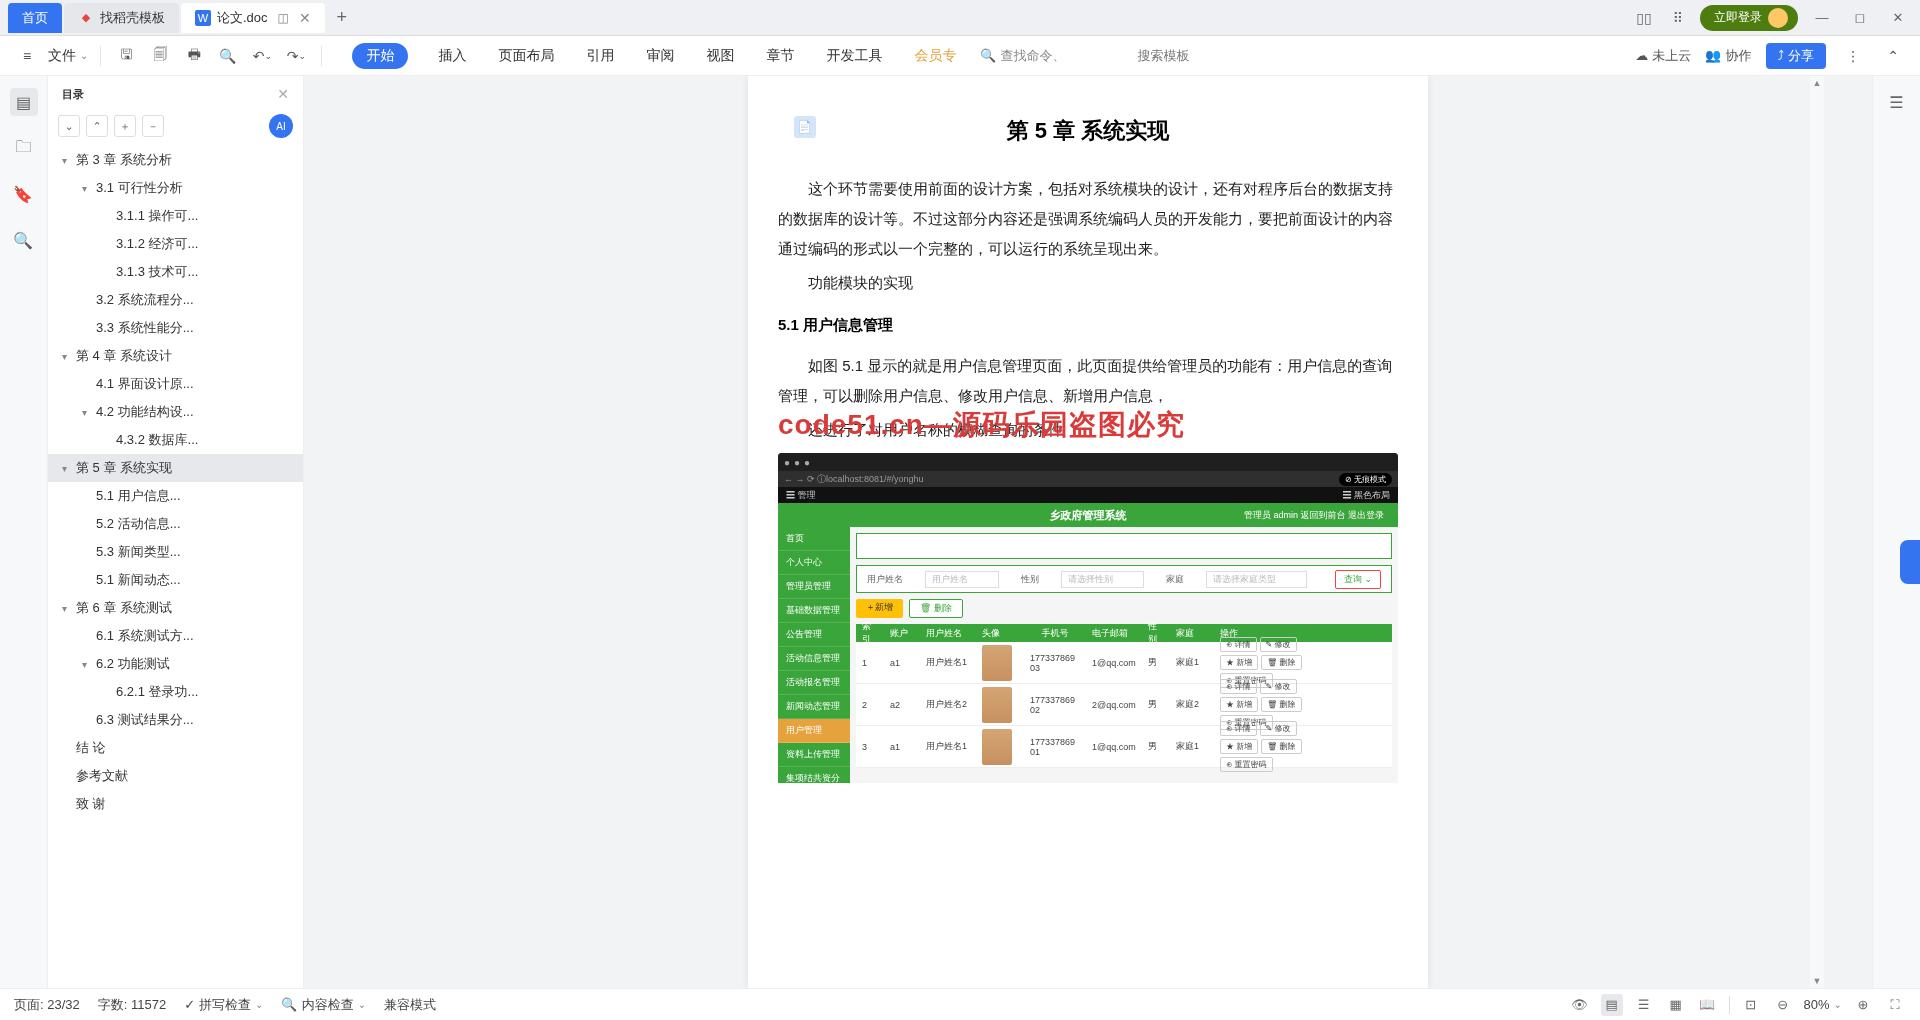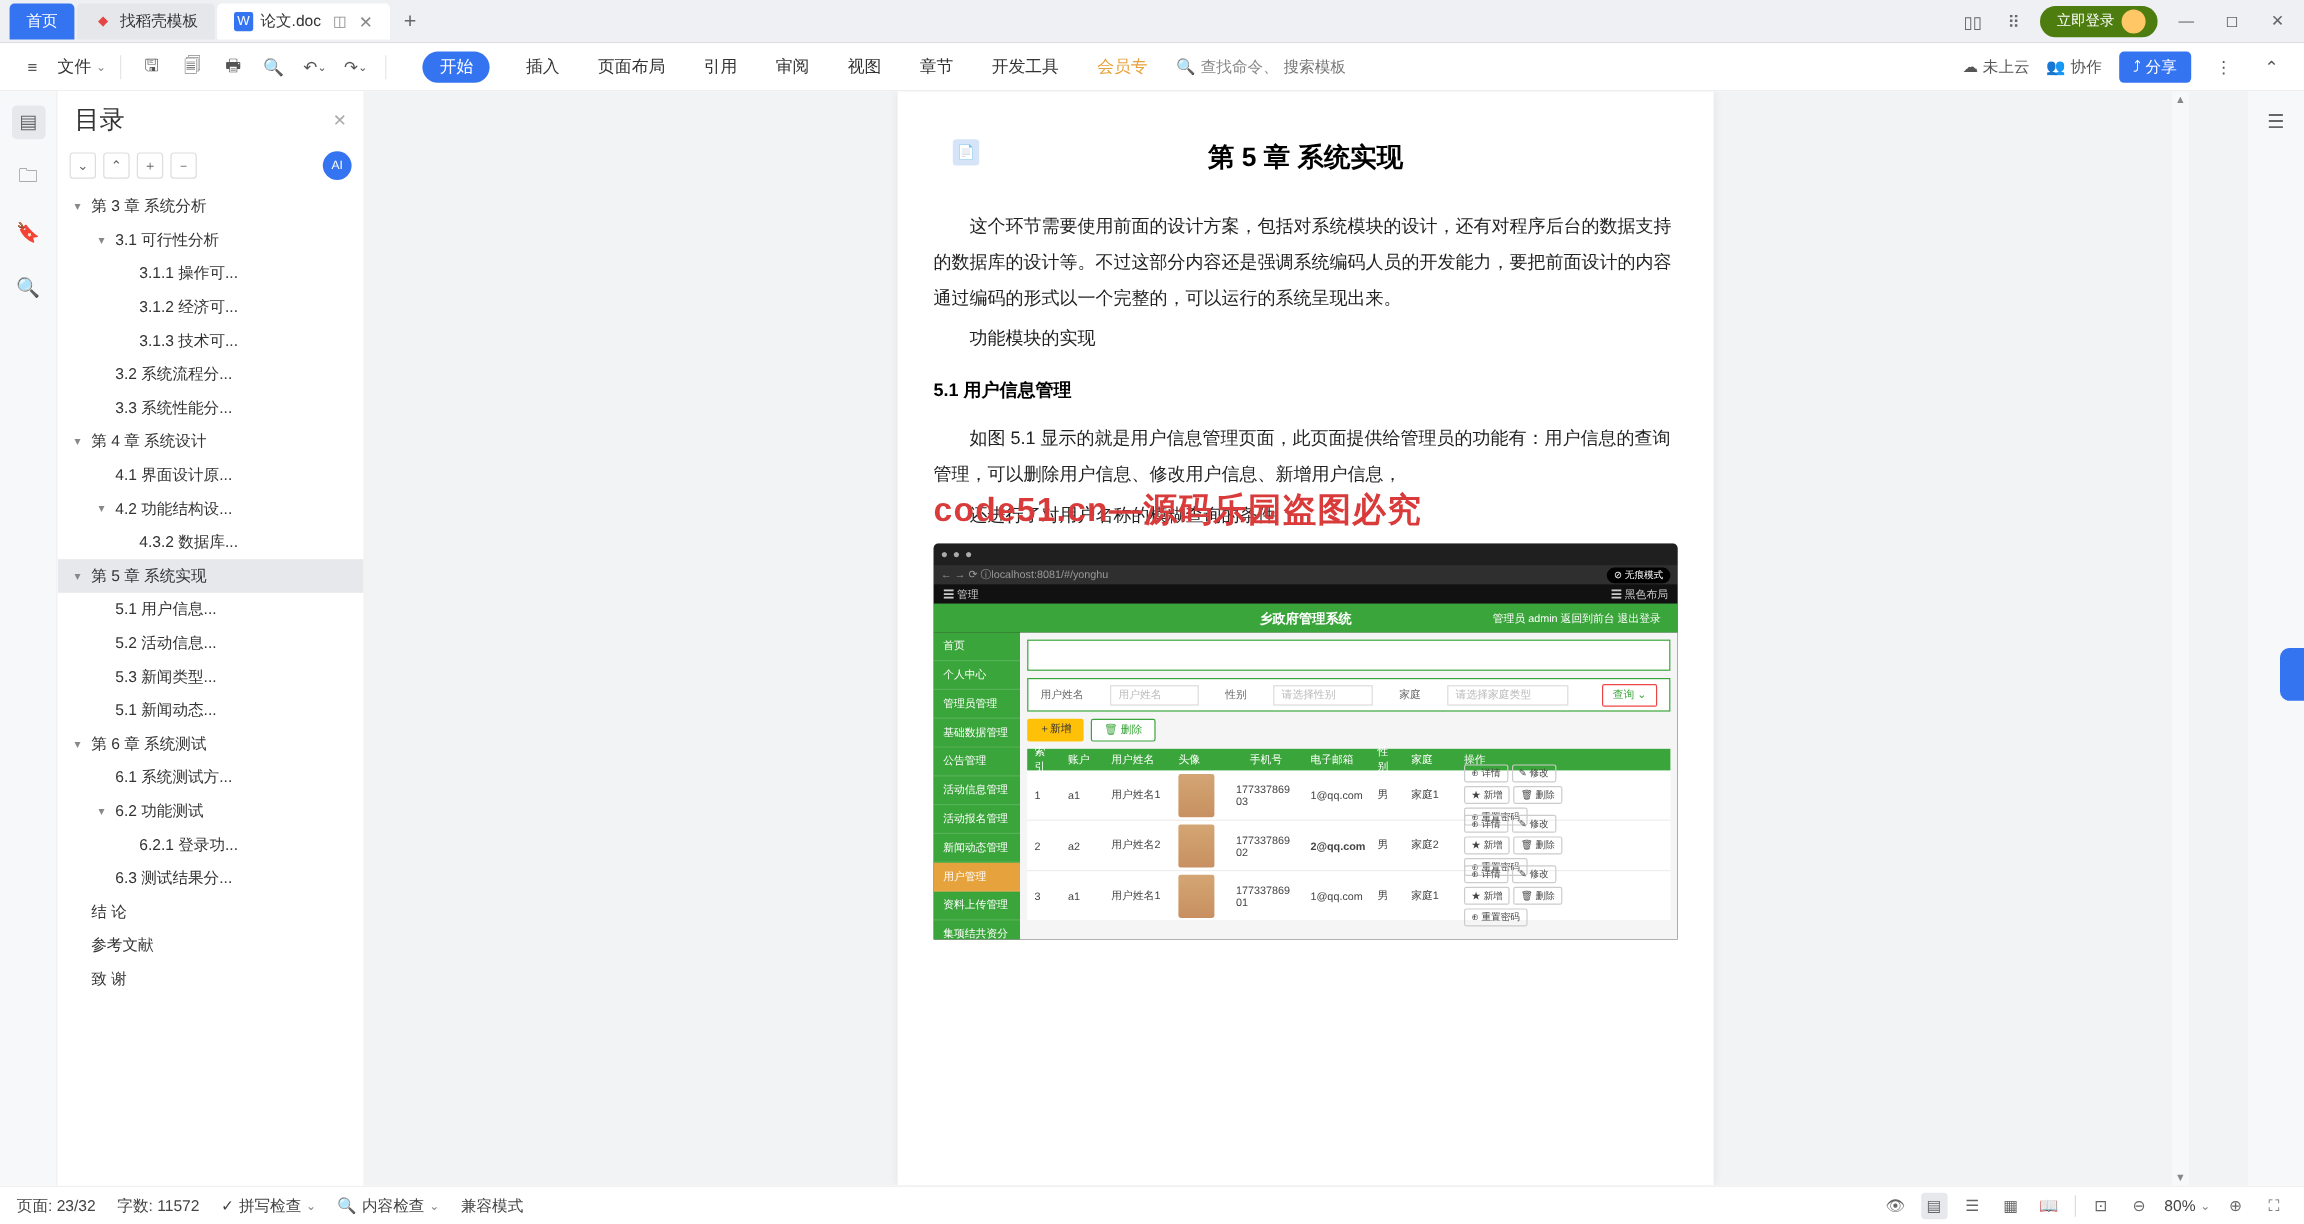--- a/index.html
+++ b/index.html
@@ -24,34 +24,34 @@
 
 .ribbon { height: 40px; background: #fff; display: flex; align-items: center; padding: 0 14px; border-bottom: 1px solid #eee; gap: 8px; }
 .rib-icon { width: 26px; height: 26px; display: flex; align-items: center; justify-content: center; color: #555; cursor: pointer; font-size: 14px; }
 .rib-sep { width: 1px; height: 20px; background: #e5e5e5; margin: 0 4px; }
 .file-btn { display: flex; align-items: center; color: #333; font-size: 14px; gap: 4px; cursor: pointer; }
 .menu-tabs { display: flex; gap: 28px; margin-left: 18px; font-size: 14px; }
 .menu-tab { color: #333; cursor: pointer; padding: 4px 2px; }
 .menu-tab.active { background: #3574f0; color: #fff; padding: 4px 14px; border-radius: 14px; }
 .menu-tab.vip { color: #e6a23c; }
 .search-area { display: flex; align-items: center; gap: 4px; margin-left: 14px; color: #888; font-size: 13px; }
-.search-input { border: none; outline: none; font-size: 13px; color: #701a75; width: 120px; }
+.search-input { border: none; outline: none; font-size: 13px; color: #701a75; width: 120px; text-align: right; }
 .ribbon-right { margin-left: auto; display: flex; align-items: center; gap: 14px; font-size: 13px; color: #555; }
 .share-btn { background: #3574f0; color: #fff; padding: 4px 12px; border-radius: 4px; display: flex; align-items: center; gap: 4px; cursor: pointer; }
 .rr-item { display: flex; align-items: center; gap: 4px; cursor: pointer; }
 
 
 .main { display: flex; height: calc(1020px - 36px - 40px - 32px); }
 .left-rail { width: 48px; background: #f7f8fa; border-right: 1px solid #eee; display: flex; flex-direction: column; align-items: center; padding-top: 12px; gap: 18px; }
 .rail-icon { width: 28px; height: 28px; display: flex; align-items: center; justify-content: center; color: #666; cursor: pointer; border-radius: 4px; }
 .rail-icon.active { background: #e6e8ec; }
 
 .outline-panel { width: 256px; background: #fff; border-right: 1px solid #eee; display: flex; flex-direction: column; }
 .outline-header { padding: 10px 14px 8px; display: flex; align-items: center; }
-.outline-title { font-size: 21px; font-weight: 400; color: #333; }
+.outline-title { font-size: 11px; font-weight: 700; color: #333; }
 .outline-close { margin-left: auto; color: #aaa; cursor: pointer; font-size: 14px; }
 .outline-tools { padding: 4px 10px 8px; display: flex; gap: 6px; align-items: center; }
 .ot-btn { width: 22px; height: 22px; border: 1px solid #ddd; border-radius: 3px; display: flex; align-items: center; justify-content: center; font-size: 11px; color: #666; cursor: pointer; }
 .ot-ai { margin-left: auto; width: 24px; height: 24px; background: #3574f0; border-radius: 50%; display: flex; align-items: center; justify-content: center; color: #fff; font-size: 10px; cursor: pointer; }
 .outline-tree { flex: 1; overflow-y: auto; font-size: 13px; color: #333; }
 .tree-item { padding: 5px 8px 5px 14px; display: flex; align-items: center; cursor: pointer; white-space: nowrap; overflow: hidden; text-overflow: ellipsis; }
 .tree-item.selected { background: #e6e8ec; }
 .tree-chevron { width: 14px; color: #888; font-size: 10px; display: inline-block; }
 .tree-item.l1 { padding-left: 14px; }
 .tree-item.l2 { padding-left: 34px; }
@@ -330,21 +330,21 @@
                     </div>
                   </div>
                   <div class="embed-row">
                     <div class="embed-td" style="width:28px;">2</div>
                     <div class="embed-td" style="width:36px;">a2</div>
                     <div class="embed-td" style="width:56px;">用户姓名2</div>
                     <div class="embed-td" style="width:48px;">
                       <div class="embed-avatar"></div>
                     </div>
                     <div class="embed-td" style="width:62px;">177337869 02</div>
-                    <div class="embed-td" style="width:56px;font-weight:bold;">2@qq.com</div>
+                    <div class="embed-td" style="width:56px;">2@qq.com</div>
                     <div class="embed-td" style="width:28px;">男</div>
                     <div class="embed-td" style="width:44px;">家庭2</div>
                     <div class="embed-td embed-ops">
                       <span class="embed-op">⊕ 详情</span>
                       <span class="embed-op">✎ 修改</span>
                       <span class="embed-op">★ 新增</span>
                       <span class="embed-op">🗑 删除</span>
                       <span class="embed-op">⊕ 重置密码</span>
                     </div>
                   </div>

